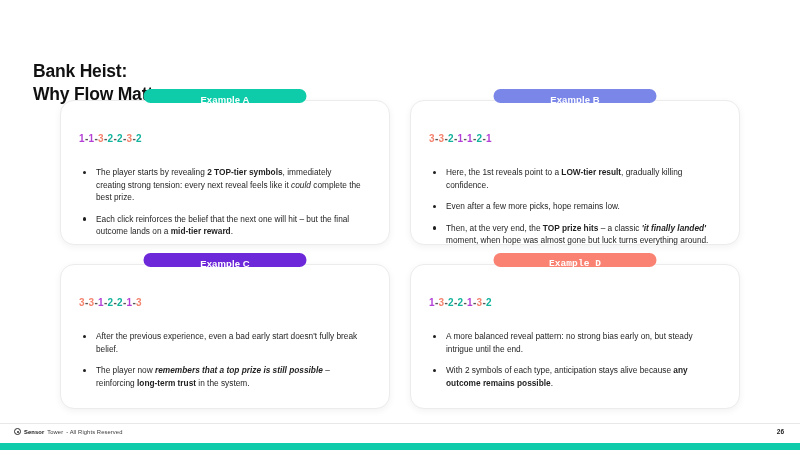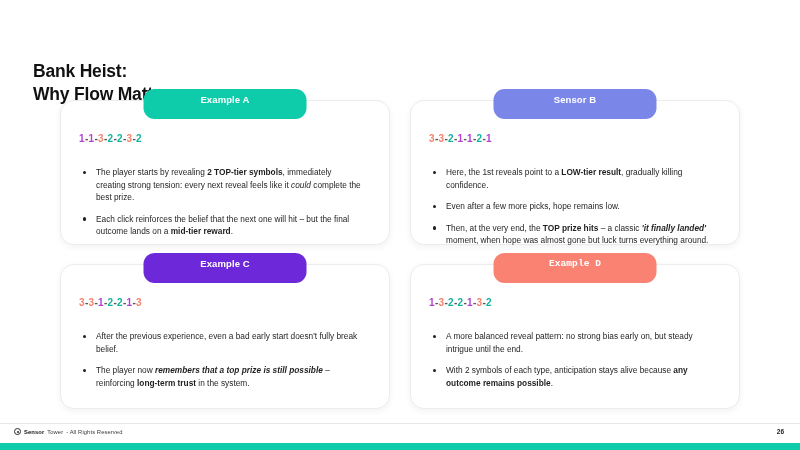--- a/index.html
+++ b/index.html
@@ -56,21 +56,21 @@
     border-radius: 14px;
     box-shadow: 0 2px 7px rgba(0,0,0,0.055);
   }
 
   .badge {
     position: absolute;
     top: -11px;
     left: 50%;
     transform: translateX(-50%);
     min-width: 163px;
-    height: 30px;
+    height: 14px;
     line-height: 22px;
     border-radius: 11px;
     text-align: center;
     color: #ffffff;
     font-size: 9.5px;
     font-weight: bold;
     letter-spacing: 0.1px;
     z-index: 3;
   }
 
@@ -202,21 +202,21 @@
 
   <div class="card-wrap pos-b">
     <div class="card">
       <div class="seq"><span class="s3" style="color: rgb(244, 131, 110);">3</span><span class="sep">-</span><span class="s3" style="color: rgb(244, 131, 110);">3</span><span class="sep">-</span><span class="s2" style="color: rgb(18, 179, 156);">2</span><span class="sep">-</span><span class="s1" style="color: rgb(180, 63, 214);">1</span><span class="sep">-</span><span class="s1" style="color: rgb(180, 63, 214);">1</span><span class="sep">-</span><span class="s2" style="color: rgb(18, 179, 156);">2</span><span class="sep">-</span><span class="s1" style="color: rgb(180, 63, 214);">1</span></div>
       <div class="bullets">
           <div class="bullet"><span class="dot"></span><span>Here, the 1st reveals point to a <b>LOW-tier result</b>, gradually killing confidence.</span></div>
           <div class="bullet"><span class="dot"></span><span>Even after a few more picks, hope remains low.</span></div>
           <div class="bullet"><span class="dot"></span><span>Then, at the very end, the <b>TOP prize hits</b> – a classic <span class="bi">'it finally landed'</span> moment, when hope was almost gone but luck turns everything around.</span></div>
         </div>
     </div>
-    <div class="badge" style="background: rgb(123, 135, 232);">Sensor B</div>
+    <div class="badge" style="background: rgb(123, 135, 232);">Example B</div>
   </div>
 
   <div class="card-wrap pos-c">
     <div class="card">
       <div class="seq"><span class="s3" style="color: rgb(244, 131, 110);">3</span><span class="sep">-</span><span class="s3" style="color: rgb(244, 131, 110);">3</span><span class="sep">-</span><span class="s1" style="color: rgb(180, 63, 214);">1</span><span class="sep">-</span><span class="s2" style="color: rgb(18, 179, 156);">2</span><span class="sep">-</span><span class="s2" style="color: rgb(18, 179, 156);">2</span><span class="sep">-</span><span class="s1" style="color: rgb(180, 63, 214);">1</span><span class="sep">-</span><span class="s3" style="color: rgb(244, 131, 110);">3</span></div>
       <div class="bullets">
           <div class="bullet"><span class="dot"></span><span>After the previous experience, even a bad early start doesn't fully break belief.</span></div>
           <div class="bullet"><span class="dot"></span><span>The player now <span class="bi">remembers that a top prize is still possible</span> – reinforcing <b>long-term trust</b> in the system.</span></div>
         </div>
     </div>

